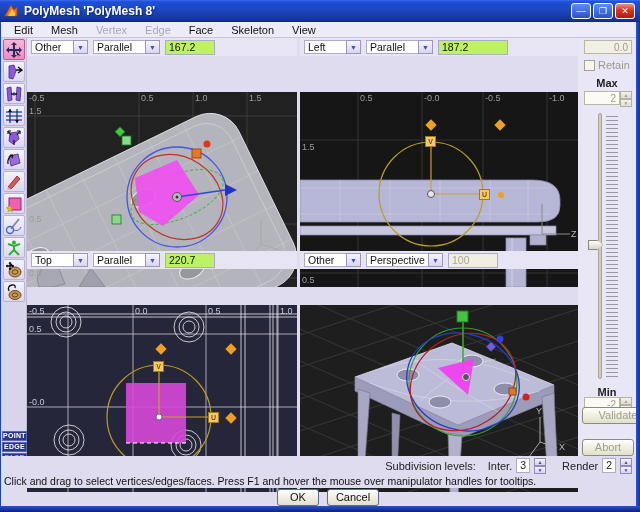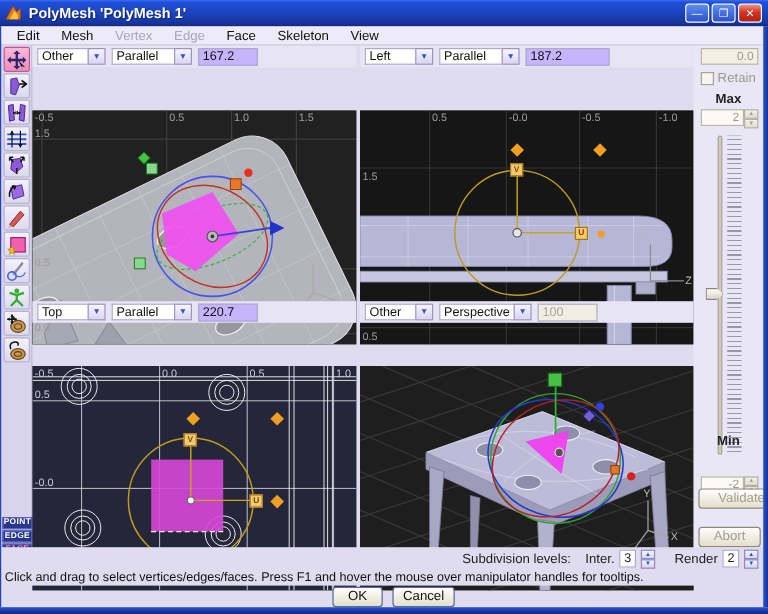--- a/index.html
+++ b/index.html
@@ -22,21 +22,21 @@
   #toolbar{left:1px;top:38px;width:26px;height:425px;background:#d8d4ec;border-right:1px solid #c0bcd4;}
   .tool{position:absolute;left:2px;width:22px;height:21px;background:linear-gradient(#f4f2fc,#dcd8ee);border:1px solid #b8b4d0;border-radius:2px;display:flex;align-items:center;justify-content:center;}
   .tool.sel{background:linear-gradient(#f8b8d8,#ee8cc0);border:1px solid #c05890;}
   .selmode{position:absolute;left:1px;width:25px;height:10px;background:#29368e;border:1px solid #5a66b8;color:#fff;font-size:7px;font-weight:bold;line-height:8px;text-align:center;letter-spacing:.3px;}
   .selmode.face{color:#ff85b5;}
   
   .vp-head{height:18px;background:#e7e4f4;display:flex;align-items:center;gap:5px;padding-left:4px;}
   .combo{display:flex;height:14px;}
   .combo .val{background:#fff;border:1px solid #adaacb;border-right:none;font-size:10.5px;padding:0 3px;line-height:13px;color:#111;}
   .combo .btn{width:15px;background:linear-gradient(#f6f5fd,#d9d5ef);border:1px solid #9a96c4;color:#3a50c8;font-size:7px;line-height:13px;text-align:center;}
-  .numfield{background:#c4b5fd;border:1px solid #adaacb;font-size:10.5px;line-height:13px;height:15px;padding:0 3px;color:#111;}
+  .numfield{background:#bef264;border:1px solid #adaacb;font-size:10.5px;line-height:13px;height:15px;padding:0 3px;color:#111;}
   .numfield.disabled{background:#f1efe2;color:#a8a695;}
   
   .vp{background:#1e1e1e;overflow:hidden;margin-top:36px;}
   .rl{position:absolute;font-size:9px;color:#9c9c9c;}
   .rl.light{color:#c9c9dc;}
   .axl{position:absolute;font-size:9px;color:#b8b8b8;}
   .hnd{position:absolute;width:11px;height:11px;background:#f3c96e;border:1px solid #a87818;font-size:7px;font-weight:bold;color:#7a4c08;text-align:center;line-height:10px;}
   
   #rpanel{left:578px;top:38px;width:58px;height:425px;background:#e9e6f5;}
   .plabel{font-size:11px;color:#222;text-align:center;width:58px;}
@@ -63,21 +63,21 @@
 </head>
 <body>
 
 <div id="win">
 
   <div class="abs" id="titlebar">
     <svg width="15" height="14">
       <polygon points="1,12 7,1 10,6 13,3 13,12" fill="#e87818" stroke="#a04808" stroke-width="0.8"></polygon>
       <polygon points="4,12 8,5 11,9 11,12" fill="#f8c040"></polygon>
     </svg>
-    <span id="title-text">PolyMesh 'PolyMesh 1'</span>
+    <span id="title-text">PolyMesh 'PolyMesh 8'</span>
     <span class="tb-btns">
       <span class="tb-btn">—</span>
       <span class="tb-btn">❐</span>
       <span class="tb-btn close">✕</span>
     </span>
   </div>
 
   <div class="abs" id="menubar">
     <span class="menu-item">Edit</span>
     <span class="menu-item">Mesh</span>
@@ -463,21 +463,21 @@
     <div class="abs" style="left:6px;top:53px;display:flex;">
       <span class="pfield" style="width:36px;background:#fbfaf4;">2</span>
       <span class="spinners dim">
           <span>▲</span>
           <span>▼</span>
         </span>
     </div>
     <div class="abs" id="slider-track" style="left:20px;top:75px;position:absolute;width:4px;height:266px;background:#cfccbe;border:1px solid #a8a598;"></div>
     <div class="abs" style="left:28px;top:75px;width:12px;height:266px;background:repeating-linear-gradient(#0000 0 3px,#9a97a8 3px 4px);"></div>
     <div class="abs" style="left:10px;top:202px;width:15px;height:10px;background:linear-gradient(#fdfdf9,#d8d5c8);border:1px solid #8a8778;clip-path:polygon(0 0,60% 0,100% 50%,60% 100%,0 100%);"></div>
-    <div class="abs plabel" style="left:0;top:324px;font-weight:bold;">Min</div>
+    <div class="abs plabel" style="left:0;top:348px;font-weight:bold;">Min</div>
     <div class="abs" style="left:6px;top:359px;display:flex;">
       <span class="pfield" style="width:36px;background:#fbfaf4;">-2</span>
       <span class="spinners dim">
           <span>▲</span>
           <span>▼</span>
         </span>
     </div>
     <div class="abs xpbtn" style="left:4px;top:369px;width:72px;height:17px;line-height:15px;">Validate</div>
     <div class="abs xpbtn" style="left:4px;top:401px;width:52px;height:17px;line-height:15px;">Abort</div>
   </div>

